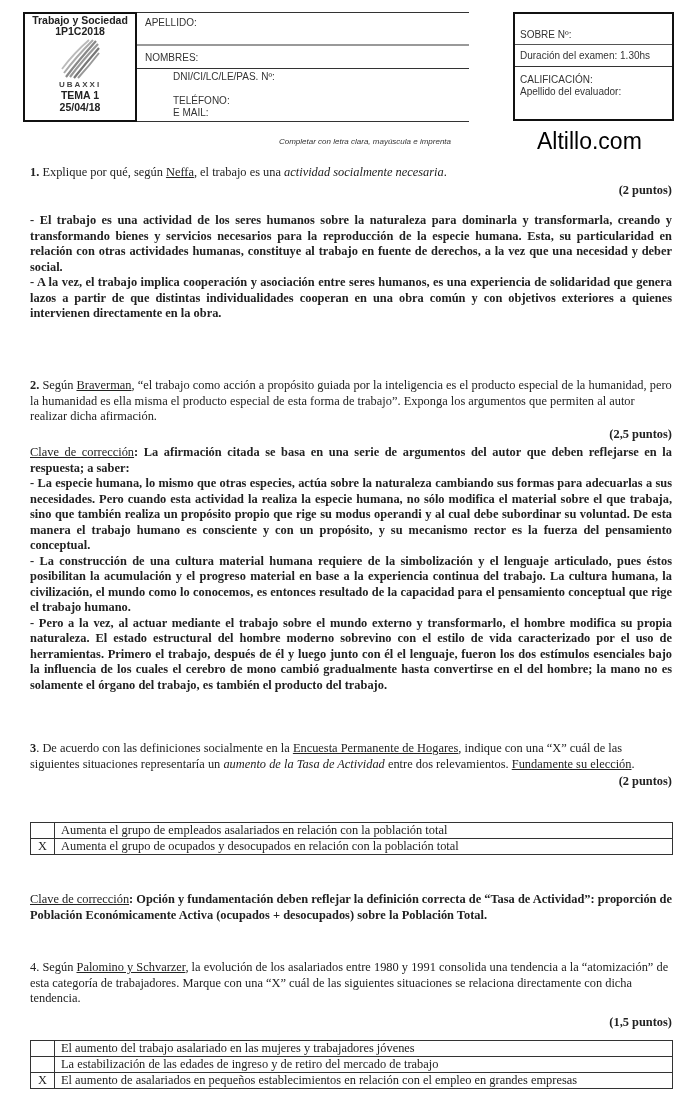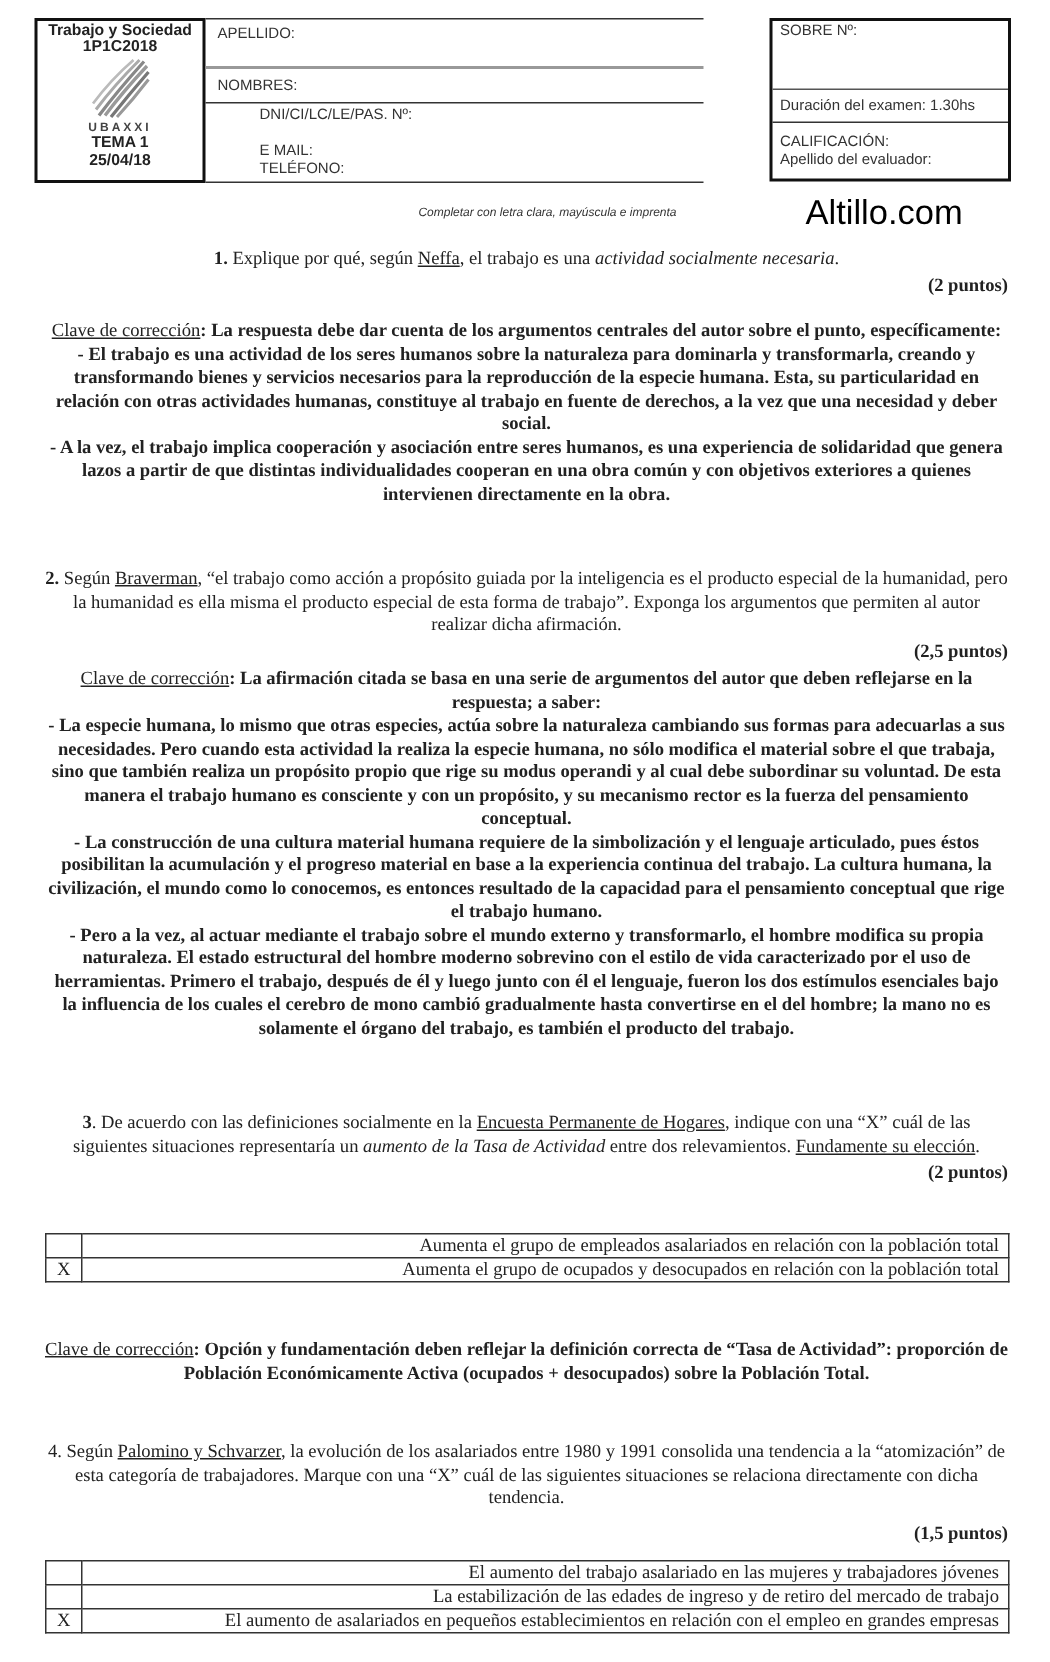--- a/index.html
+++ b/index.html
@@ -18,37 +18,37 @@
 
   .fields { position: absolute; left: 114px; top: 0; width: 332px; height: 110px; border-top: 1px solid #333; border-bottom: 1px solid #333; font-family: "Liberation Sans", sans-serif; font-size: 10px; color: #333; }
   .field-row { position: absolute; left: 0; width: 100%; padding-left: 8px; }
   .f-apellido { top: 0; height: 33px; border-bottom: 2px solid #999; padding-top: 4px; }
   .f-nombres { top: 33px; height: 23px; border-bottom: 1px solid #333; padding-top: 6px; }
   .f-dni { top: 56px; height: 54px; padding-top: 2px; margin-left: 28px; }
   .f-dni div { line-height: 12px; }
   .f-dni .gap { height: 12px; }
 
   .right-box { position: absolute; left: 490px; top: 0; width: 161px; height: 109px; border: 2px solid #111; font-family: "Liberation Sans", sans-serif; font-size: 10px; color: #333; }
-  .rb-sobre { height: 46px; padding: 1px 5px; border-bottom: 1px solid #555; }
+  .rb-sobre { height: 18px; padding: 15px 5px; border-bottom: 1px solid #555; }
   .rb-duracion { height: 22px; padding: 5px 5px; border-bottom: 1px solid #333; }
   .rb-calif { padding: 7px 5px; line-height: 12px; }
 
   .instruction { position: absolute; left: 4px; width: 700px; top: 137px; text-align: center; font-family: "Liberation Sans", sans-serif; font-style: italic; font-size: 8px; color: #333; padding-left: 22px; }
   .watermark { position: absolute; left: 537px; top: 128px; font-family: "Liberation Sans", sans-serif; font-size: 23px; color: #000; }
 
   .content { position: absolute; left: 30px; width: 642px; font-size: 12.4px; line-height: 15.5px; color: #222; }
   .bold { font-weight: bold; }
   .u { text-decoration: underline; }
   .i { font-style: italic; }
   .right { text-align: right; font-weight: bold; }
   .justify { text-align: justify; }
-  p { margin: 0; text-align: center; }
+  p { margin: 0; }
 
   table.options { border-collapse: collapse; width: 643px; font-size: 12.4px; }
-  table.options td { border: 1px solid #333; height: 16px; line-height: 15px; padding: 0 6px; text-align: right; }
+  table.options td { border: 1px solid #333; height: 16px; line-height: 15px; padding: 0 6px; }
   table.options td.mark { width: 24px; text-align: center; padding: 0; }
 </style>
 </head>
 <body>
 
 <div class="header">
   <div class="logo-box">
     <div class="logo-title">Trabajo y Sociedad</div>
     <div class="logo-code">1P1C2018</div>
     <svg class="logo-graphic" viewBox="0 0 40 40">
@@ -67,22 +67,22 @@
   <div class="fields">
     <div class="field-row f-apellido">
       <span>APELLIDO:</span>
     </div>
     <div class="field-row f-nombres">
       <span>NOMBRES:</span>
     </div>
     <div class="field-row f-dni">
       <div>DNI/CI/LC/LE/PAS. Nº:</div>
       <div class="gap"></div>
+      <div>TELÉFONO:</div>
       <div>E MAIL:</div>
-      <div>TELÉFONO:</div>
     </div>
   </div>
 
   <div class="right-box">
     <div class="rb-sobre">
       <span>SOBRE Nº:</span>
     </div>
     <div class="rb-duracion">Duración del examen: 1.30hs</div>
     <div class="rb-calif">
       <div>CALIFICACIÓN:</div>
@@ -93,21 +93,20 @@
 
 <div class="instruction">Completar con letra clara, mayúscula e imprenta</div>
 <div class="watermark">Altillo.com</div>
 
 <div class="content" style="top:165px;">
   <p><span class="bold">1.</span><span> Explique por qué, según </span><span class="u">Neffa</span><span>, el trabajo es una </span><span class="i">actividad socialmente necesaria</span><span>.</span></p>
   <p class="right" style="margin-top:2px;">(2 puntos)</p>
 </div>
 
 <div class="content justify bold" style="top:213px;">
-  <p><span class="u" style="font-weight:normal;">Clave de corrección</span><span>: La respuesta debe dar cuenta de los argumentos centrales del autor sobre el punto, específicamente:</span></p>
   <p>- El trabajo es una actividad de los seres humanos sobre la naturaleza para dominarla y transformarla, creando y transformando bienes y servicios necesarios para la reproducción de la especie humana. Esta, su particularidad en relación con otras actividades humanas, constituye al trabajo en fuente de derechos, a la vez que una necesidad y deber social.</p>
   <p>- A la vez, el trabajo implica cooperación y asociación entre seres humanos, es una experiencia de solidaridad que genera lazos a partir de que distintas individualidades cooperan en una obra común y con objetivos exteriores a quienes intervienen directamente en la obra.</p>
 </div>
 
 <div class="content" style="top:378px;">
   <p><span class="bold">2.</span><span> Según </span><span class="u">Braverman</span><span>, “el trabajo como acción a propósito guiada por la inteligencia es el producto especial de la humanidad, pero la humanidad es ella misma el producto especial de esta forma de trabajo”. Exponga los argumentos que permiten al autor realizar dicha afirmación.</span></p>
   <p class="right" style="margin-top:2px;">(2,5 puntos)</p>
 </div>
 
 <div class="content justify bold" style="top:445px;">

